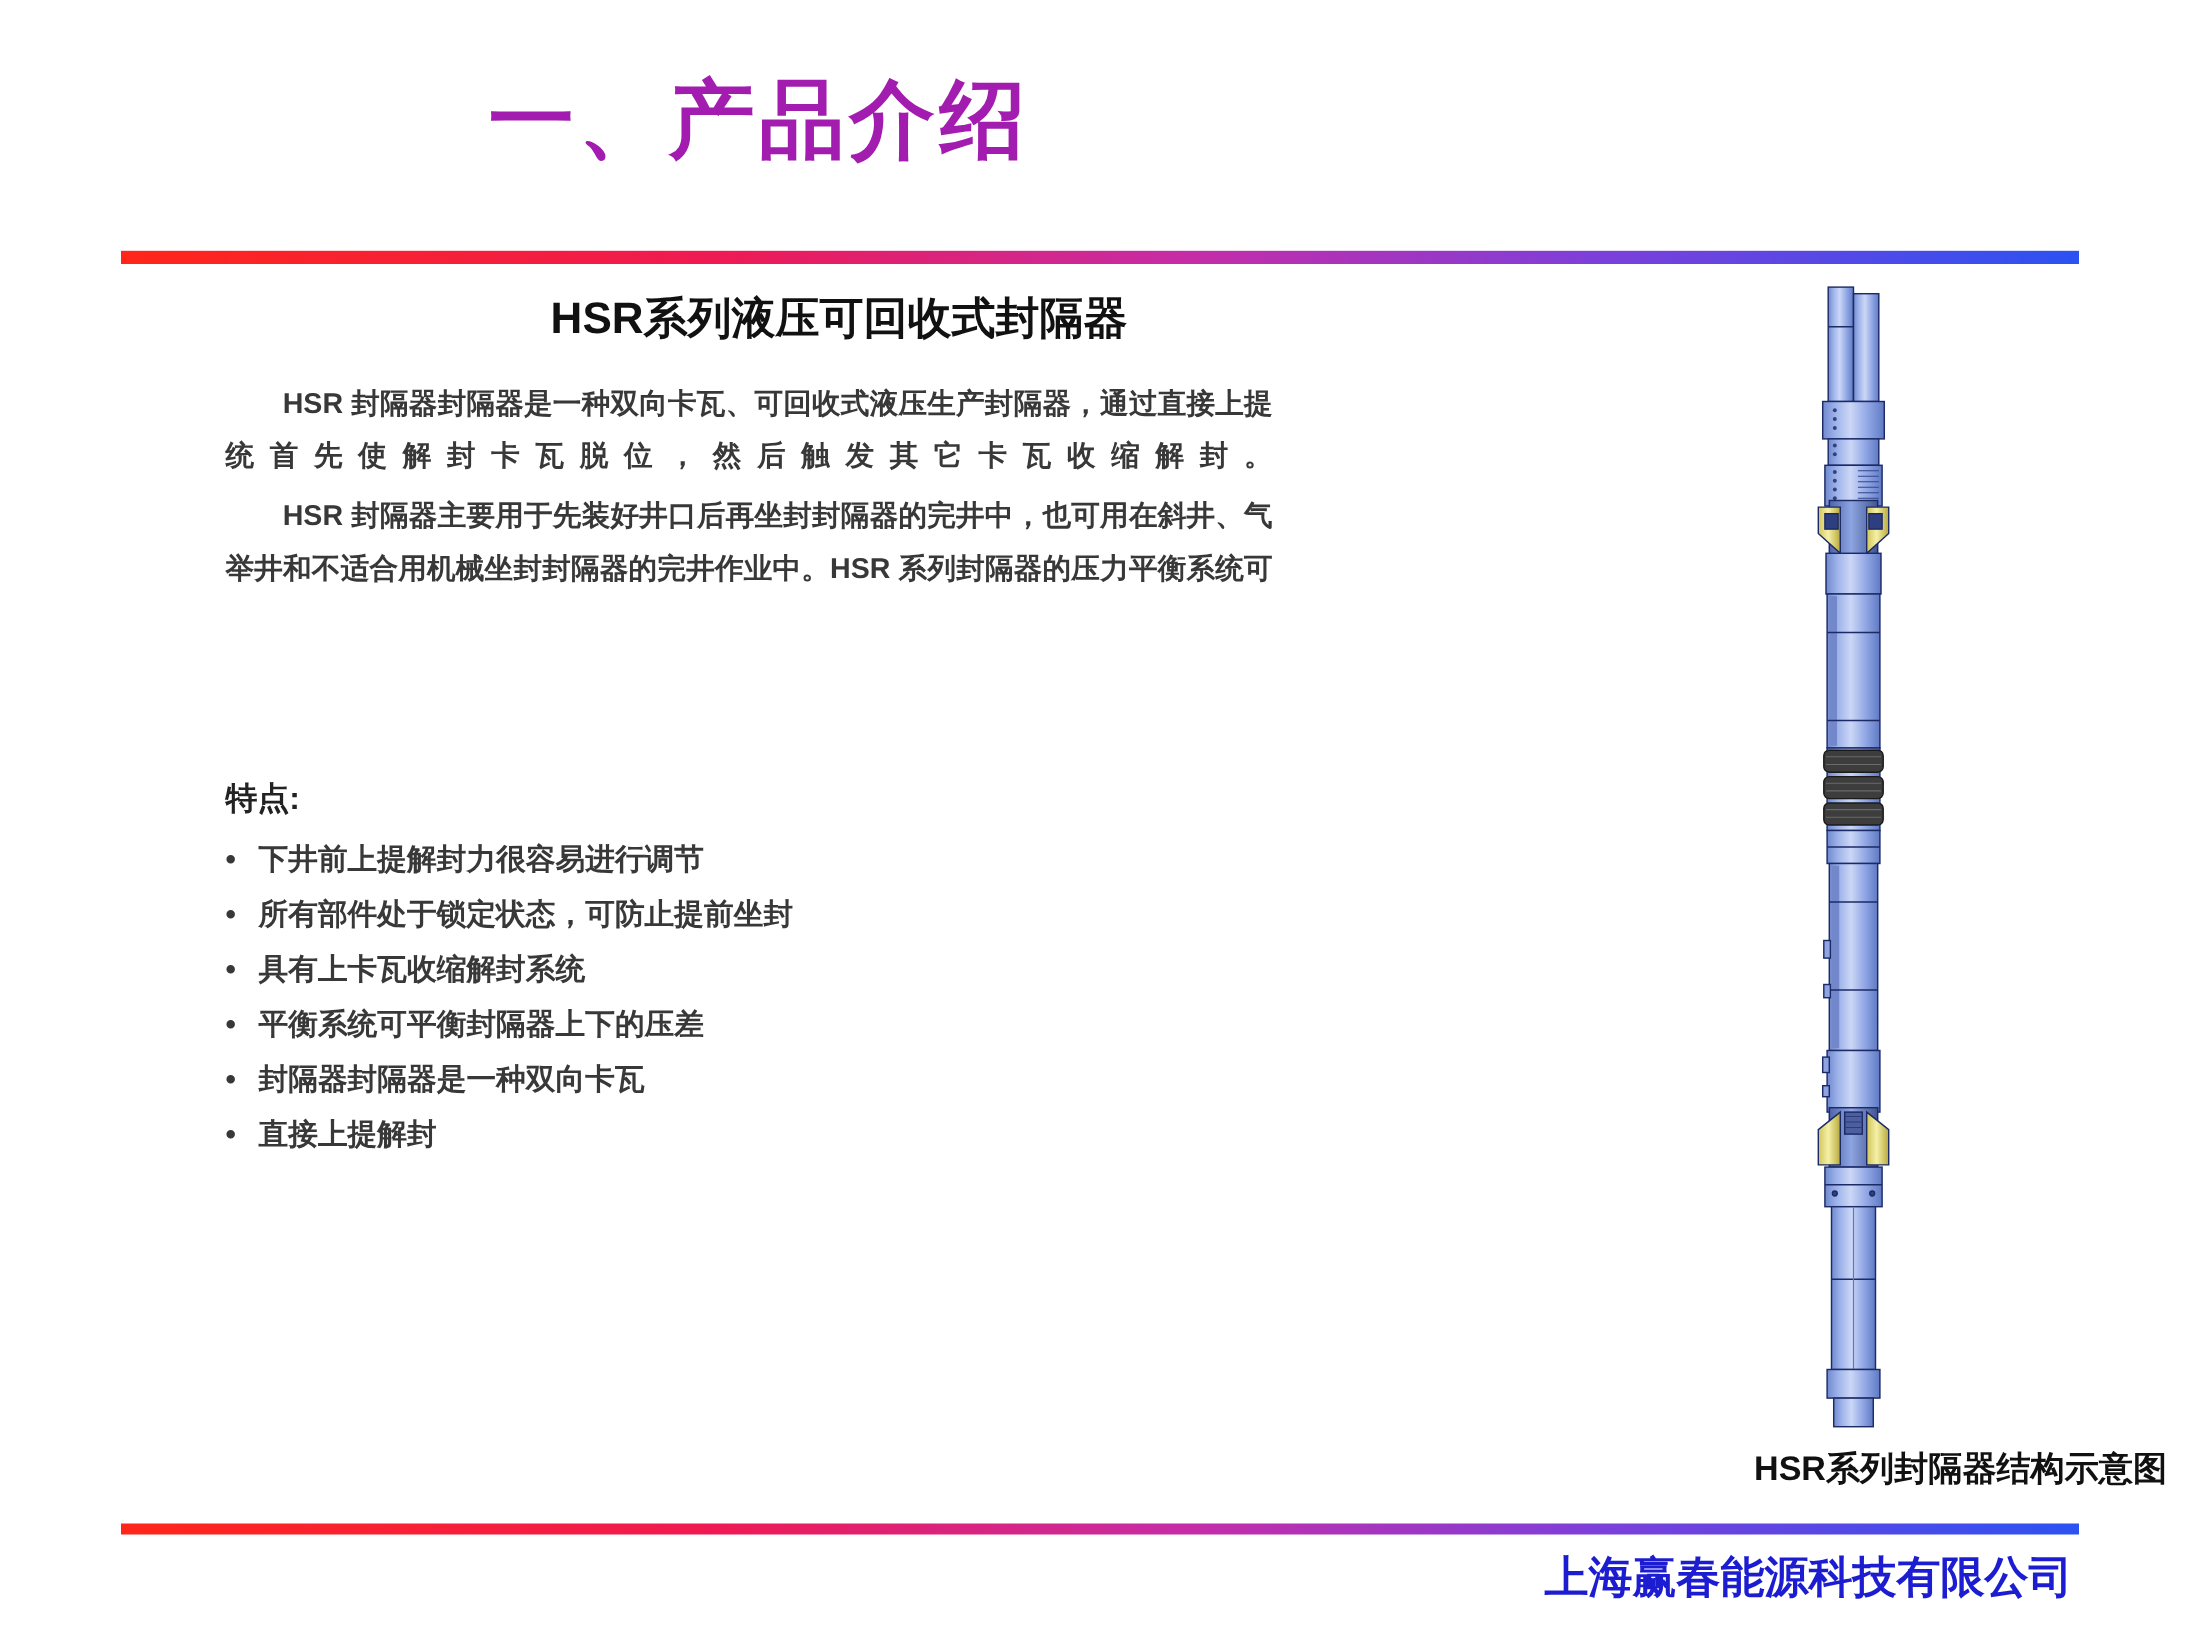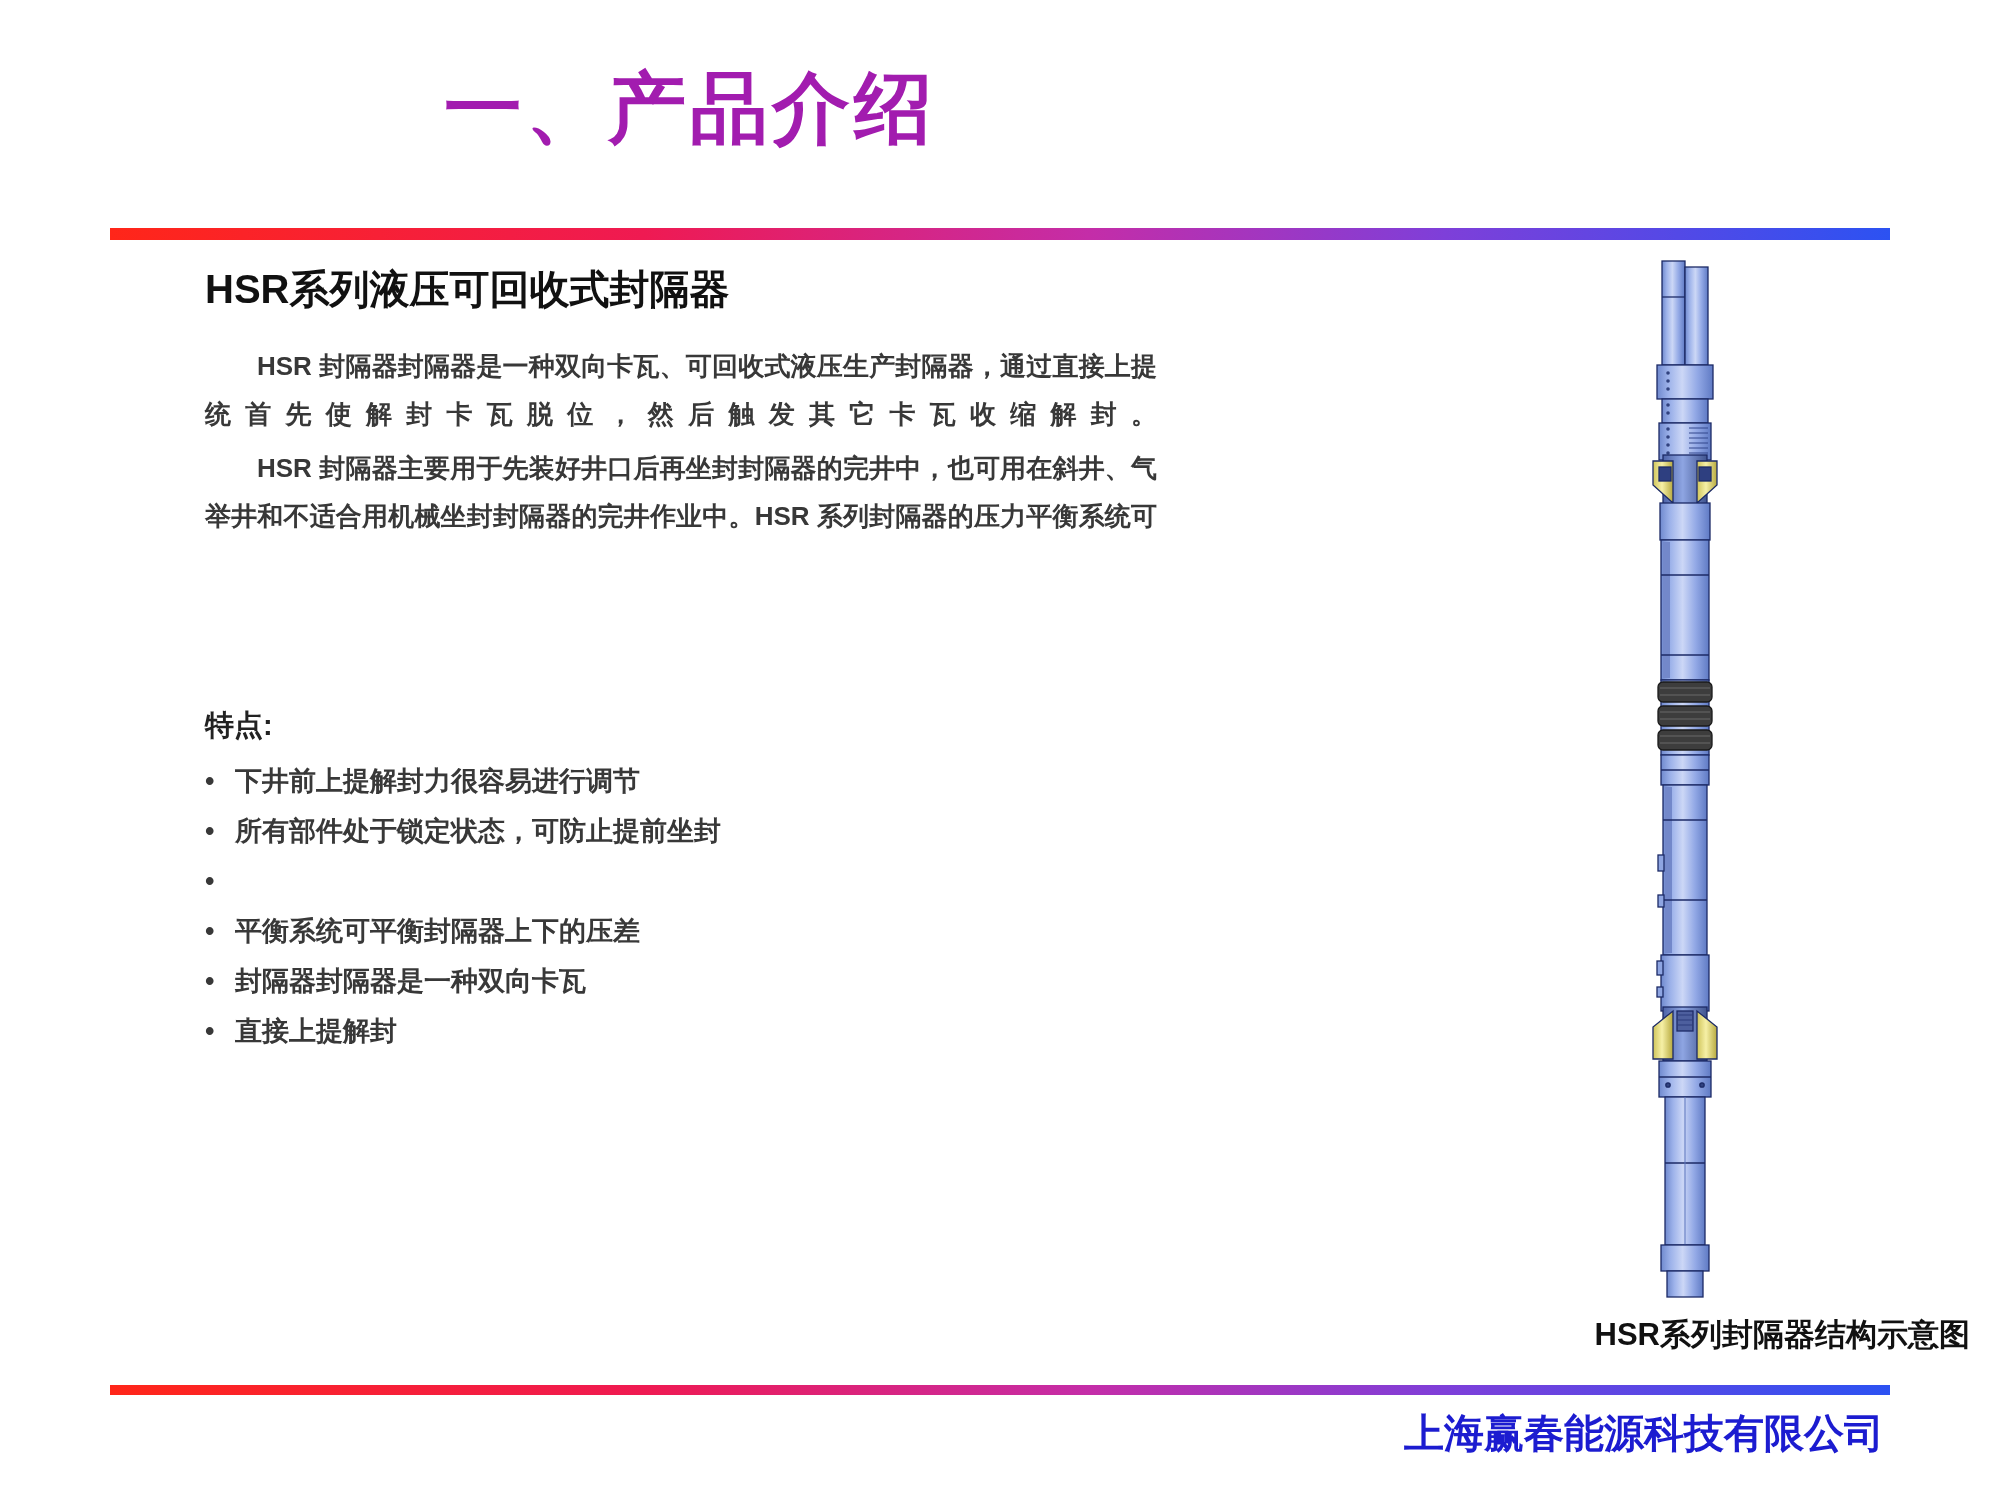--- a/index.html
+++ b/index.html
@@ -15,21 +15,21 @@
     letter-spacing:4px;line-height:1.15;
   }
   .rule{
     left:110px;width:1780px;height:12px;
     background:linear-gradient(to right,#ff2619 0%,#ef1a52 30%,#c42da8 55%,#7e3fd9 75%,#2c52f2 100%);
   }
   .rule-top{top:228px;}
   .rule-bottom{top:1385px;height:10px;}
 
   .subtitle{
-    left:205px;top:262px;width:820px;text-align:left;
+    left:205px;top:262px;width:820px;text-align:right;
     font-size:40px;font-weight:bold;color:#111111;
   }
 
   .body-text{
     left:205px;top:342px;width:952px;color:#383838;
     font-size:26px;line-height:48px;
   }
   .para-line{width:100%;}
   .stretch{text-align:justify;text-align-last:justify;}
   .indent{text-indent:52px;}
@@ -81,20 +81,21 @@
   <div class="bullet-row">
     <span class="bullet-dot">•</span>
     <span>下井前上提解封力很容易进行调节</span>
   </div>
   <div class="bullet-row">
     <span class="bullet-dot">•</span>
     <span>所有部件处于锁定状态，可防止提前坐封</span>
   </div>
   <div class="bullet-row">
     <span class="bullet-dot">•</span>
+    <span>具有上卡瓦收缩解封系统</span>
   </div>
   <div class="bullet-row">
     <span class="bullet-dot">•</span>
     <span>平衡系统可平衡封隔器上下的压差</span>
   </div>
   <div class="bullet-row">
     <span class="bullet-dot">•</span>
     <span>封隔器封隔器是一种双向卡瓦</span>
   </div>
   <div class="bullet-row">

